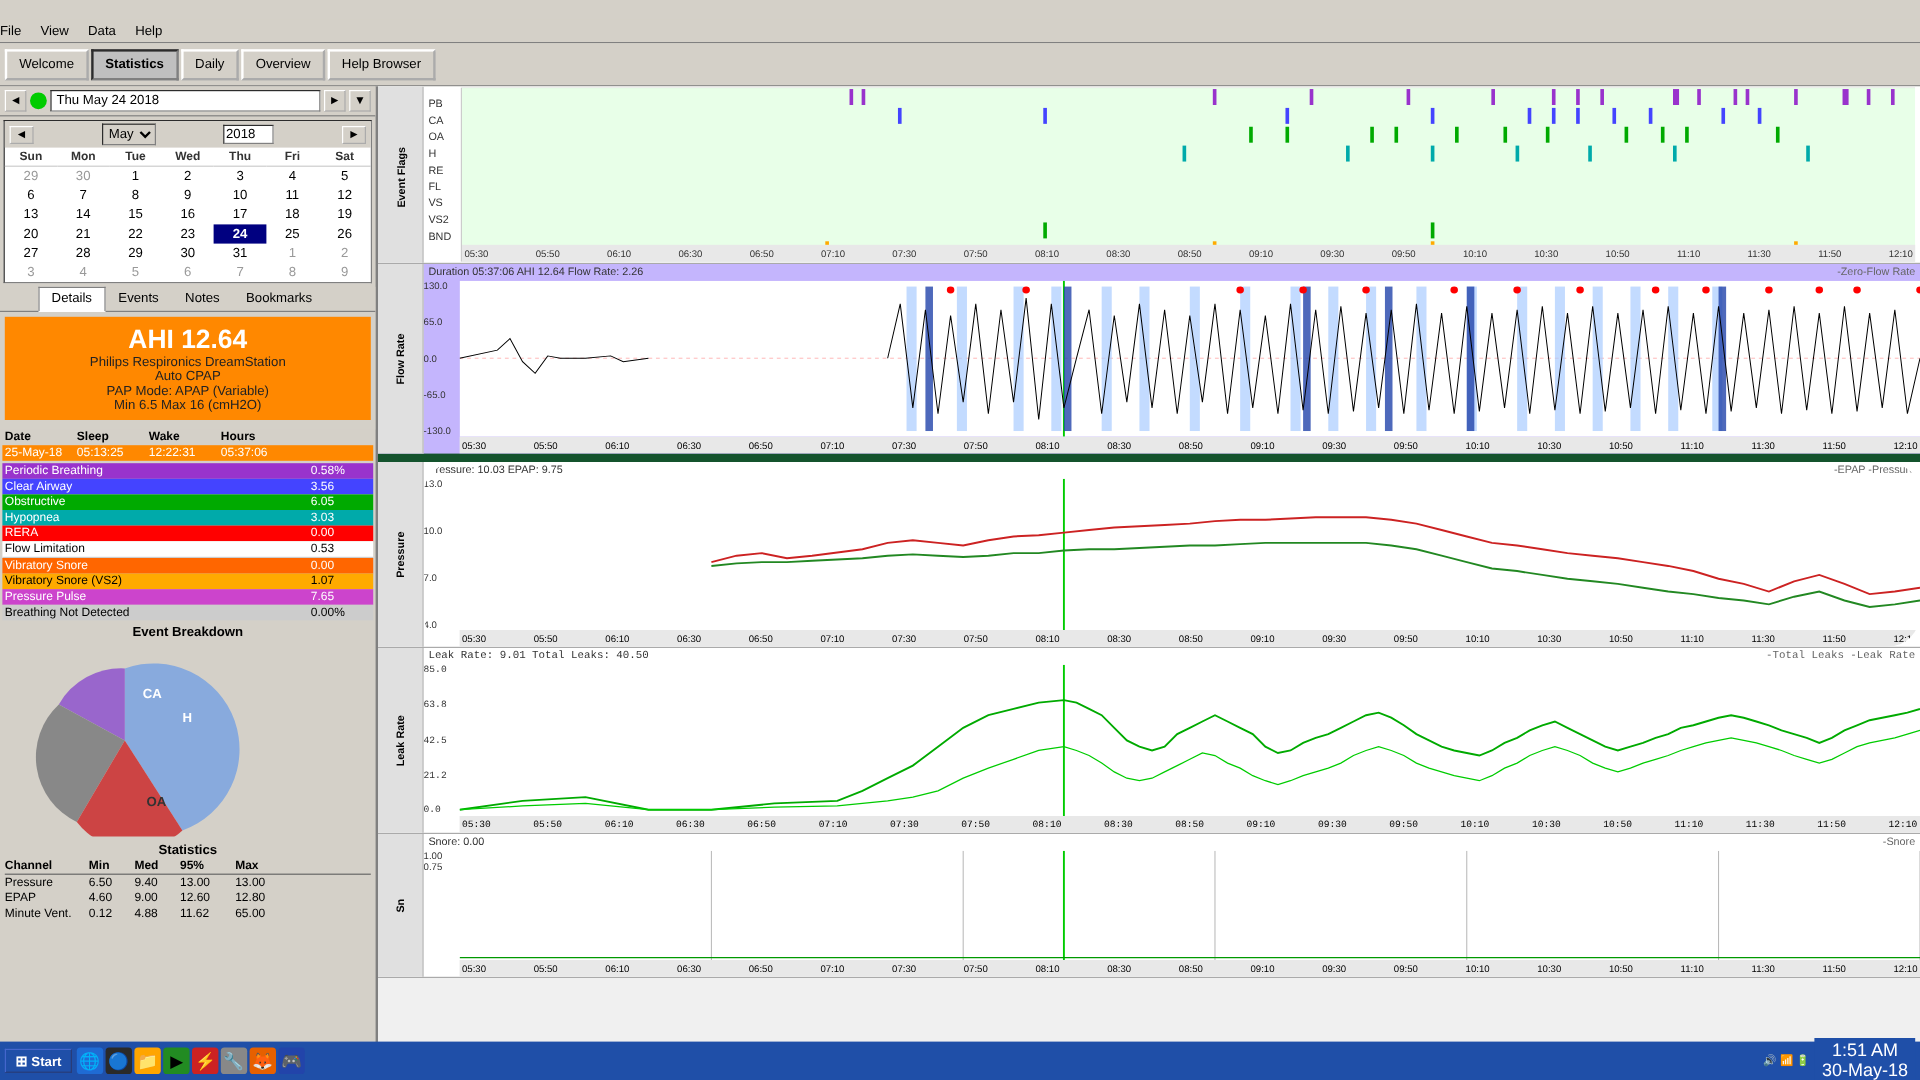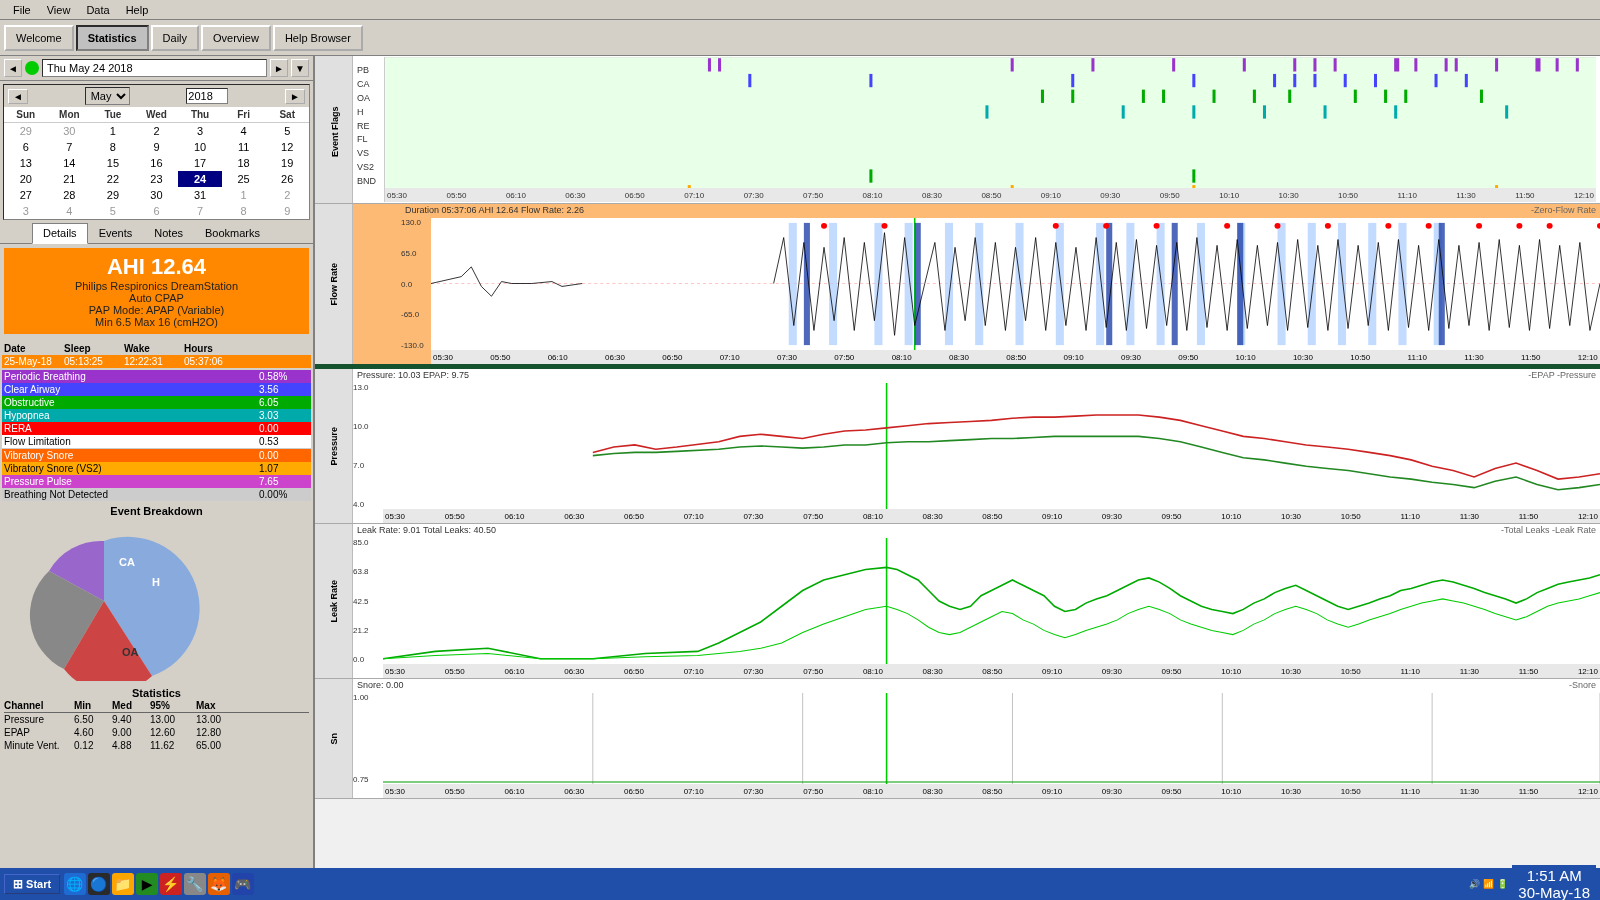--- a/index.html
+++ b/index.html
@@ -1,19 +1,19 @@
 <!DOCTYPE html>
 <html><head>
   <meta charset="utf-8">
   <style>
     * { box-sizing: border-box; margin: 0; padding: 0; }
     body { font-family: Arial, sans-serif; font-size: 11px; background: #d4d0c8; overflow: hidden; width: 1600px; height: 900px; }
     
     
-    .menubar { background: #d4d0c8; height: 20px; display: flex; align-items: center; padding: 2px 13px; border-bottom: 1px solid #808080; }
+    .menubar { background: #d4d0c8; height: 20px; display: flex; align-items: center; padding: 2px 0; border-bottom: 1px solid #808080; margin-top: 16px; }
     .menubar span { margin-right: 16px; cursor: pointer; font-size: 11px; }
     
     
     .toolbar { background: #d4d0c8; height: 36px; display: flex; align-items: center; padding: 2px 4px; border-bottom: 1px solid #808080; gap: 2px; }
     .tab-btn { background: #d4d0c8; border: 2px outset #fff; padding: 3px 10px; font-size: 11px; cursor: pointer; height: 26px; }
     .tab-btn.active { background: #c0c0c0; border: 2px inset #808080; font-weight: bold; }
     
     
     .main-container { display: flex; height: calc(900px - 56px); }
     .left-panel { width: 315px; min-width: 315px; background: #d4d0c8; border-right: 2px solid #808080; display: flex; flex-direction: column; overflow: hidden; }
@@ -406,21 +406,21 @@
                     <span>11:30</span>
                     <span>11:50</span>
                     <span>12:10</span>
                 </div>
               </div>
             </div>
           </div>
         </div>
       </div>
 
-      <div style="height:165px; border-bottom:5px solid #14532d; position:relative; background:#fdba74; display:flex;gap:48px;">
+      <div style="height:165px; border-bottom:7px solid #14532d; position:relative; background:#c4b5fd; display:flex;">
         <div style="width:38px; background:#e0e0e0; border-right:1px solid #bbb; display:flex; align-items:center; justify-content:center;">
           <span style="font-size:9px; font-weight:bold; writing-mode:vertical-rl; transform:rotate(180deg);">Flow Rate</span>
         </div>
         <div style="flex:1; position:relative; overflow:hidden;">
           <div style="position:absolute; top:1px; left:4px; font-size:9px; color:#333; z-index:2;">Duration 05:37:06 AHI 12.64 Flow Rate: 2.26</div>
           <div style="position:absolute; top:1px; right:4px; font-size:9px; color:#666; z-index:2;">-Zero-Flow Rate</div>
 
           <div style="position:absolute; left:0; top:14px; bottom:14px; width:30px; display:flex; flex-direction:column; justify-content:space-between; font-size:8px; color:#333; z-index:2;">
             <span>130.0</span>
             <span>65.0</span>
@@ -507,21 +507,21 @@
               <span>11:50</span>
               <span>12:10</span>
           </div>
         </div>
       </div>
 
       <div style="height:155px; border-bottom:1px solid #aaa; position:relative; background:white; display:flex;">
         <div style="width:38px; background:#e0e0e0; border-right:1px solid #bbb; display:flex; align-items:center; justify-content:center;">
           <span style="font-size:9px; font-weight:bold; writing-mode:vertical-rl; transform:rotate(180deg);">Pressure</span>
         </div>
-        <div style="flex:1; position:relative; overflow:hidden;">
+        <div style="flex:1; position:relative; overflow:hidden;border-radius:27px;">
           <div style="position:absolute; top:1px; left:4px; font-size:9px; color:#333; z-index:2;">Pressure: 10.03 EPAP: 9.75</div>
           <div style="position:absolute; top:1px; right:4px; font-size:9px; color:#666; z-index:2;">-EPAP -Pressure</div>
           <div style="position:absolute; left:0; top:14px; bottom:14px; width:30px; display:flex; flex-direction:column; justify-content:space-between; font-size:8px; color:#333;">
             <span>13.0</span>
             <span>10.0</span>
             <span>7.0</span>
             <span>4.0</span>
           </div>
           <div style="position:absolute; left:30px; top:14px; right:0; bottom:14px;">
             <svg width="100%" height="100%" viewBox="0 0 1160 118" preserveAspectRatio="none">
@@ -557,21 +557,21 @@
               <span>11:50</span>
               <span>12:10</span>
           </div>
         </div>
       </div>
 
       <div style="height:155px; border-bottom:1px solid #aaa; position:relative; background:white; display:flex;">
         <div style="width:38px; background:#e0e0e0; border-right:1px solid #bbb; display:flex; align-items:center; justify-content:center;">
           <span style="font-size:9px; font-weight:bold; writing-mode:vertical-rl; transform:rotate(180deg);">Leak Rate</span>
         </div>
-        <div style="flex:1; position:relative; overflow:hidden;">
+        <div style="flex:1; position:relative; overflow:hidden;font-family:Liberation Mono, monospace;">
           <div style="position:absolute; top:1px; left:4px; font-size:9px; color:#333; z-index:2;">Leak Rate: 9.01 Total Leaks: 40.50</div>
           <div style="position:absolute; top:1px; right:4px; font-size:9px; color:#666; z-index:2;">-Total Leaks -Leak Rate</div>
           <div style="position:absolute; left:0; top:14px; bottom:14px; width:30px; display:flex; flex-direction:column; justify-content:space-between; font-size:8px; color:#333;">
             <span>85.0</span>
             <span>63.8</span>
             <span>42.5</span>
             <span>21.2</span>
             <span>0.0</span>
           </div>
           <div style="position:absolute; left:30px; top:14px; right:0; bottom:14px;">
@@ -611,21 +611,21 @@
         </div>
       </div>
 
       <div style="height:120px; border-bottom:1px solid #aaa; position:relative; background:white; display:flex;">
         <div style="width:38px; background:#e0e0e0; border-right:1px solid #bbb; display:flex; align-items:center; justify-content:center;">
           <span style="font-size:9px; font-weight:bold; writing-mode:vertical-rl; transform:rotate(180deg);">Sn</span>
         </div>
         <div style="flex:1; position:relative; overflow:hidden;">
           <div style="position:absolute; top:1px; left:4px; font-size:9px; color:#333; z-index:2;">Snore: 0.00</div>
           <div style="position:absolute; top:1px; right:4px; font-size:9px; color:#666; z-index:2;">-Snore</div>
-          <div style="position:absolute; left:0; top:14px; bottom:14px; width:30px; display:flex; flex-direction:column; justify-content:space-between; font-size:8px; color:#333;">
+          <div style="position:absolute; left:0; top:14px; bottom:14px; width:30px; display:flex; flex-direction:column; font-size:8px; color:#333;">
             <span>1.00</span>
             <span>0.75</span>
           </div>
           <div style="position:absolute; left:30px; top:14px; right:0; bottom:14px;">
             <svg width="100%" height="100%" viewBox="0 0 1160 90" preserveAspectRatio="none">
               <rect width="1160" height="90" fill="white"></rect>
 
               <line x1="480" y1="0" x2="480" y2="90" stroke="#00cc00" stroke-width="1.5"></line>
 
               <line x1="200" y1="0" x2="200" y2="90" stroke="#888" stroke-width="0.5"></line>

